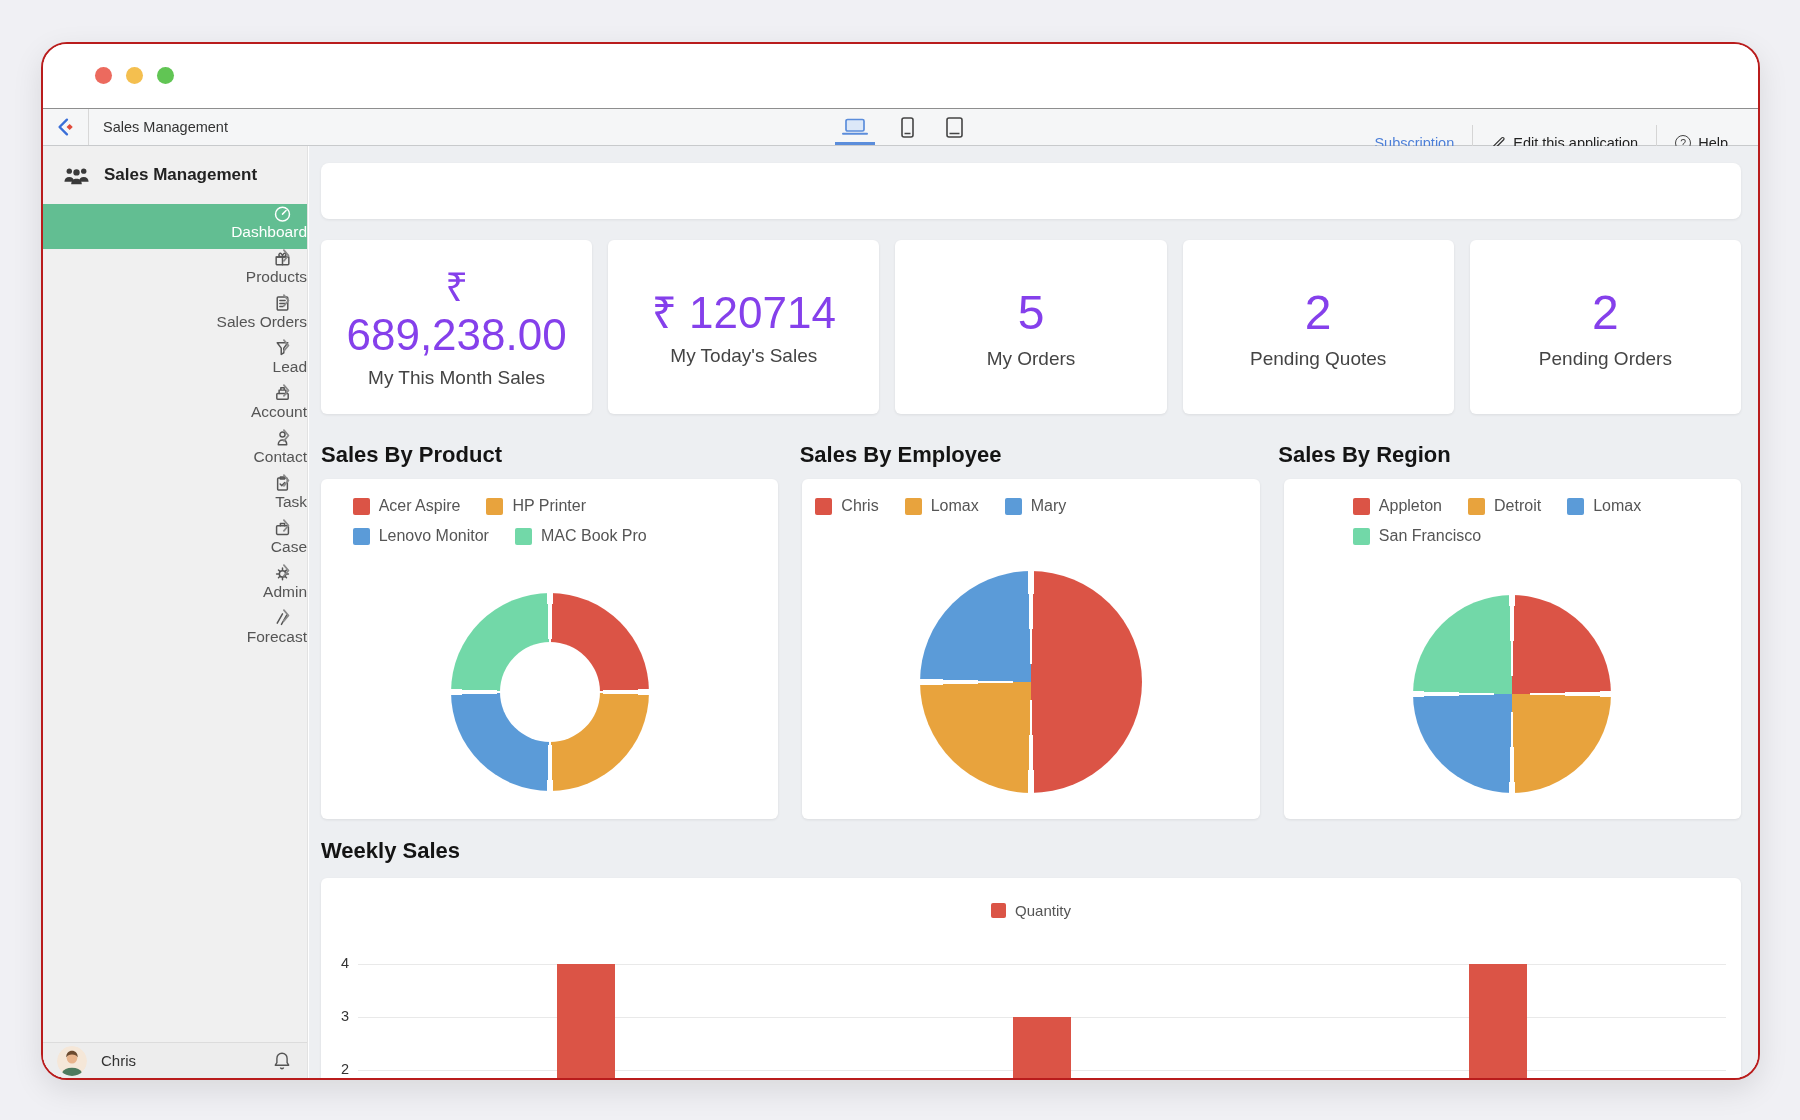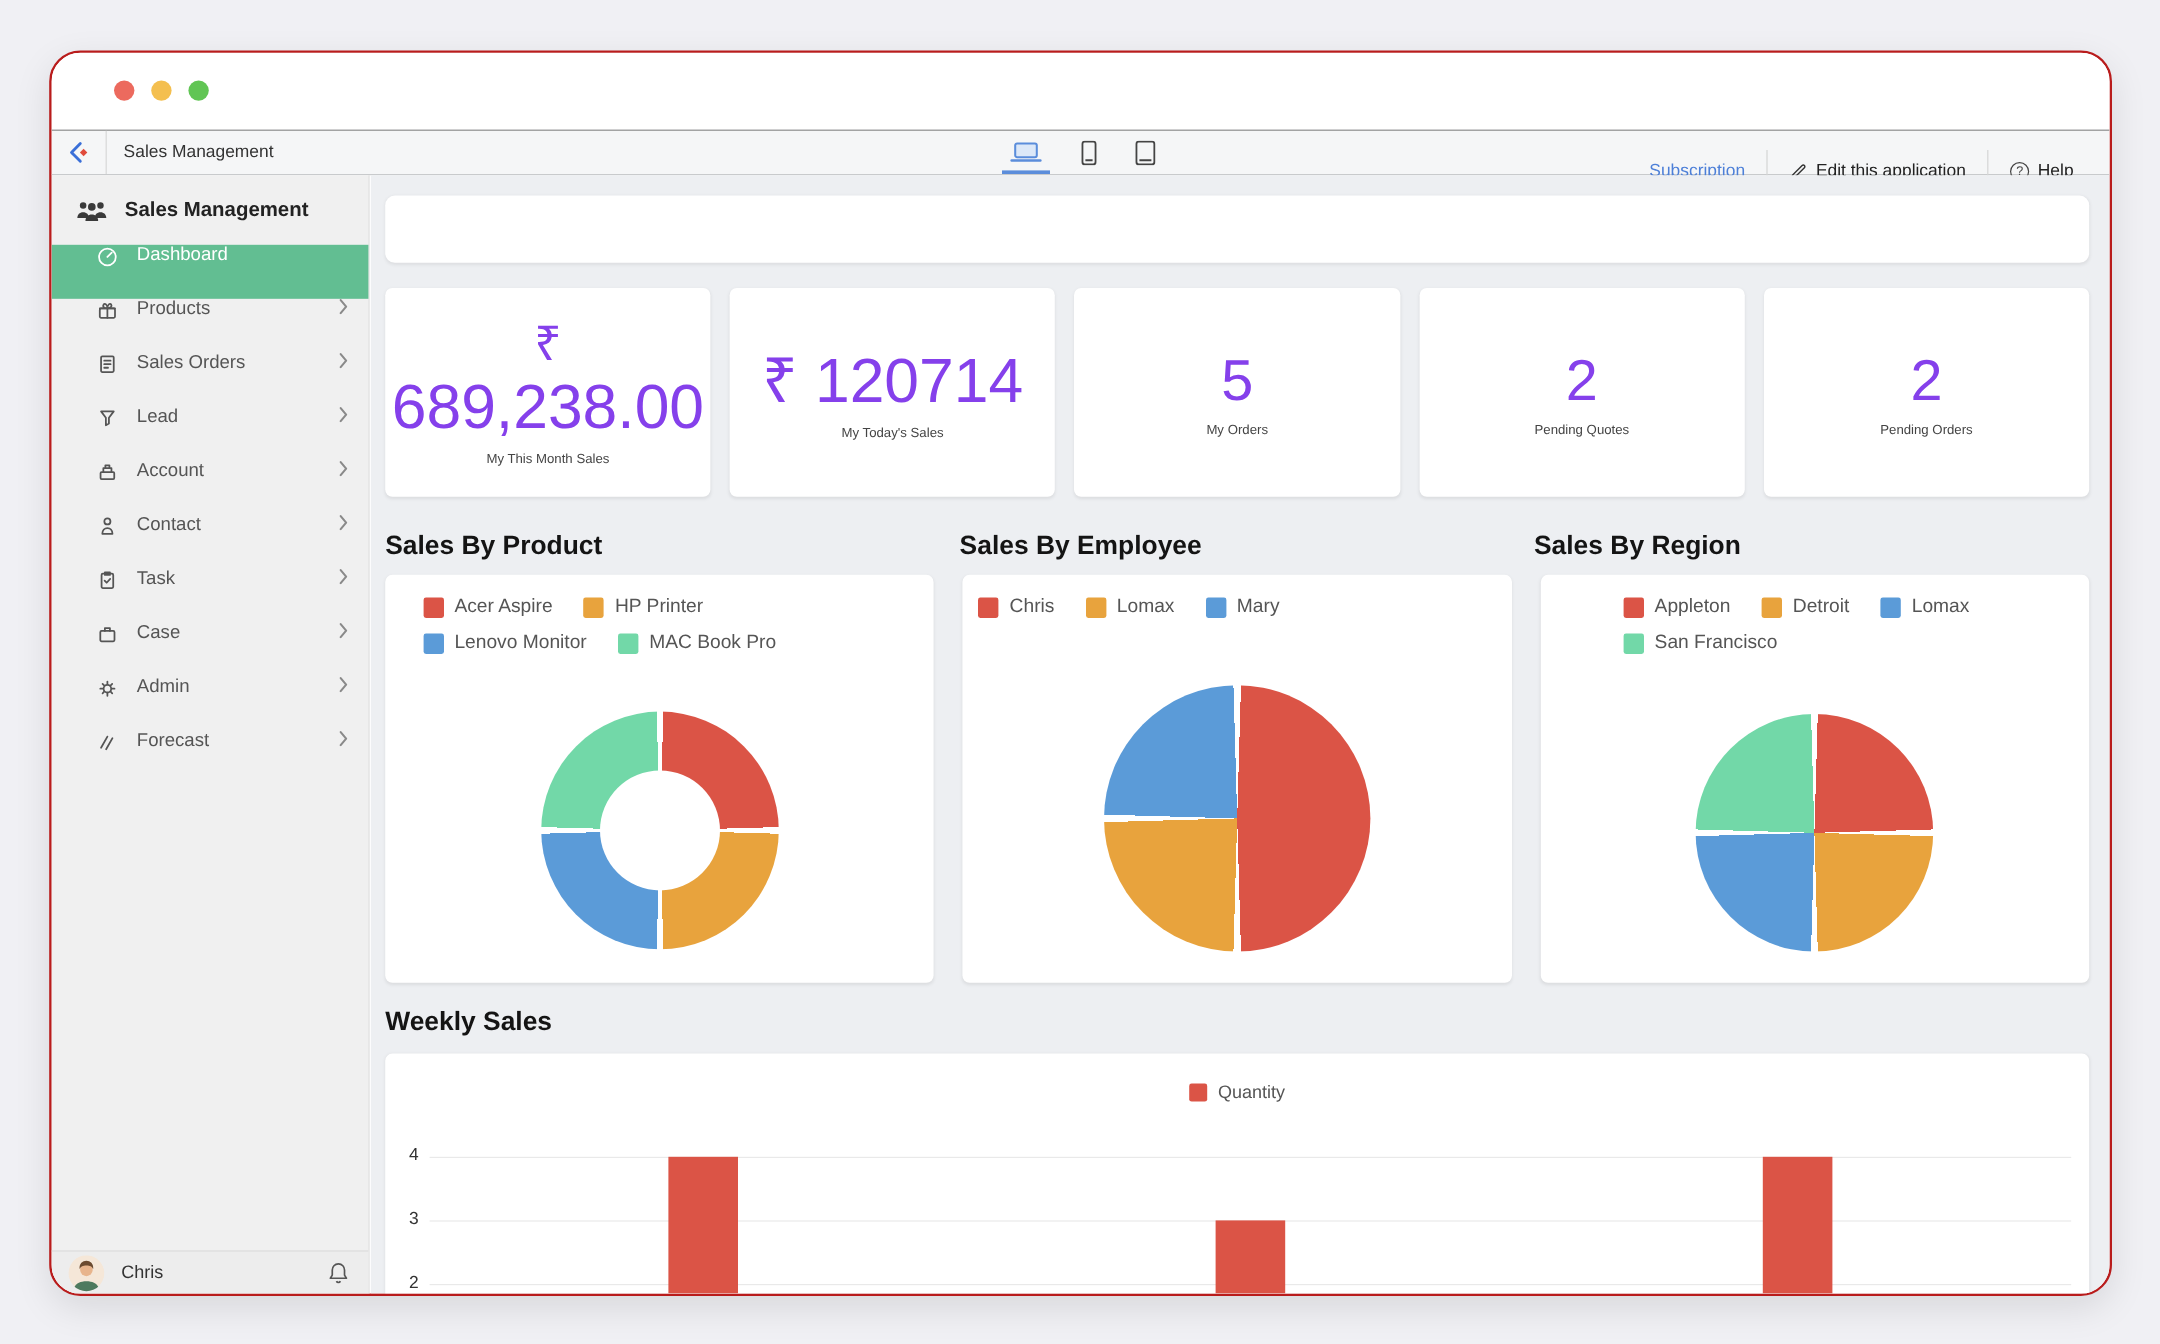--- a/index.html
+++ b/index.html
@@ -30,43 +30,43 @@
   .bar-link { display:flex; align-items:center; gap:7px; padding:0 18px; font-size:14.5px; color:#222; cursor:pointer; }
   .bar-link.blue { color:#4C7FD8; }
   .help-badge { width:16px; height:16px; border:1.3px solid #444; border-radius:50%;
                 font-size:10.5px; display:flex; align-items:center; justify-content:center; color:#444; }
 
   
   .sidebar { position:absolute; left:0; top:102px; width:265px; bottom:0; background:#F0F0F0;
              border-right:1px solid #E2E2E2; }
   .side-header { height:58px; display:flex; align-items:center; gap:14px; padding-left:20px;
                  font-size:17px; font-weight:700; color:#222; }
-  .side-item { height:45px; display:flex; align-items:flex-start; padding-left:36px; color:#555;
-               font-size:15.5px; cursor:pointer; position:relative; }
+  .side-item { height:45px; display:flex; align-items:flex-end; padding-left:16px; color:#555;
+               font-size:15.5px; cursor:pointer; position:relative;flex-direction:column; }
   .side-item .ic { width:20px; display:flex; justify-content:center; margin-right:15px; color:#555; }
   .side-item .chev { position:absolute; right:16px; color:#888; display:flex; }
   .side-item.active { background:#62BE92; color:#fff; }
   .side-item.active .ic { color:#fff; }
   .side-footer { position:absolute; left:0; bottom:0; width:100%; height:36px; background:#EDEDED;
                  border-top:1px solid #DCDCDC; display:flex; align-items:center; padding:0 16px 0 14px; cursor:pointer; }
   .side-footer .uname { margin-left:14px; font-size:15px; color:#333; flex:1; }
   .side-footer .bell { display:flex; cursor:pointer; }
 
   
   .main { position:absolute; left:266px; top:102px; right:0; bottom:0; background:#EDEFF2; overflow:hidden; }
   .emptybar { position:absolute; left:12px; top:17px; width:1420px; height:56px; background:#fff;
               border-radius:8px; box-shadow:0 1px 3px rgba(0,0,0,.07); }
   .stats-row { position:absolute; left:12px; top:94px; width:1420px; height:174px;
                display:grid; grid-template-columns:repeat(5,1fr); gap:16px; }
   .card { background:#fff; border-radius:6px; box-shadow:0 1px 3px rgba(0,0,0,.08); }
   .stat-card { display:flex; flex-direction:column; align-items:center; justify-content:center; }
   .stat-currency { font-size:40px; color:#8540EB; line-height:1.1; }
-  .stat-value { font-size:52px; color:#8540EB; line-height:1.2; }
+  .stat-value { font-size:44px; color:#8540EB; line-height:1.2; }
   .stat-value.big { font-size:48px; }
-  .stat-label { font-size:11px; color:#444; margin-top:6px; }
+  .stat-label { font-size:19px; color:#444; margin-top:6px; }
 
   .chart-titles { position:absolute; left:12px; top:296px; width:1420px;
                   display:grid; grid-template-columns:repeat(3,1fr); gap:16px; }
   h2.sec-title { font-size:22px; font-weight:600; color:#141414; }
   .charts-row { position:absolute; left:12px; top:333px; width:1420px; height:340px;
                 display:grid; grid-template-columns:repeat(3,1fr); gap:24px; }
   .chart-card { position:relative; overflow:hidden; }
   .legend { display:flex; flex-wrap:wrap; margin:18px auto 0; justify-content:flex-start; }
   .legend-item { display:flex; align-items:center; gap:9px; margin:0 13px 12px 13px; font-size:16px; color:#555; cursor:pointer; }
   .swatch { width:17px; height:17px; border-radius:2px; flex:0 0 auto; }

